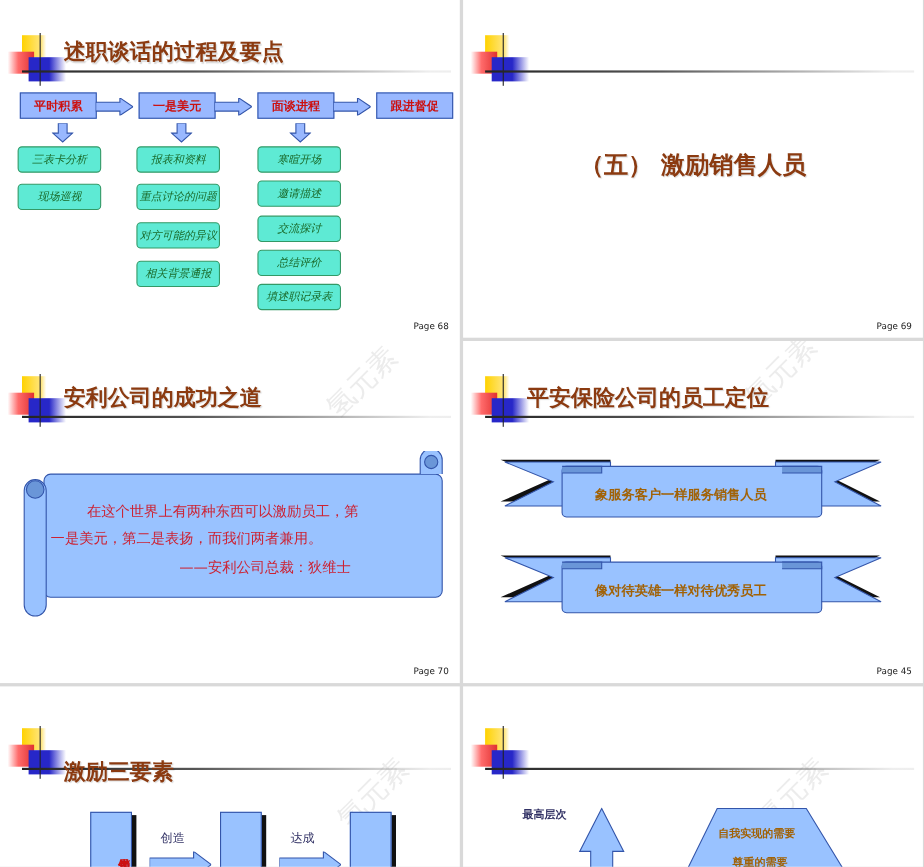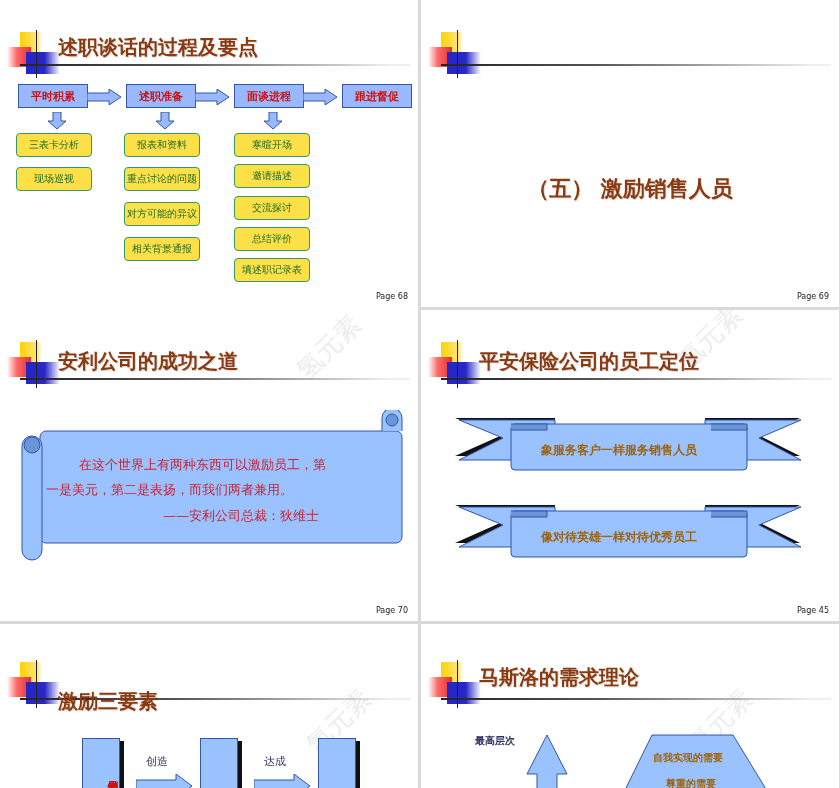--- a/index.html
+++ b/index.html
@@ -23,25 +23,25 @@
            background:linear-gradient(90deg,#222 0%,#555 40%,rgba(200,200,200,0.3) 95%); }
   .title { position:absolute; left:58px; font-size:20px; font-weight:bold; color:#8b3a10;
            text-shadow:1px 1px 1px rgba(0,0,0,0.15); white-space:nowrap; }
   .page { position:absolute; right:10px; font-size:8px; color:#222; }
 
   
   .fbox { position:absolute; width:68px; height:22px; background:#99b8ff; border:1px solid #3355aa;
           color:#cc1111; font-size:11px; font-weight:bold; display:flex; align-items:center; justify-content:center; }
   .farrow { position:absolute; width:34px; height:16px; }
   .darrow { position:absolute; width:20px; height:18px; }
-  .gbox { position:absolute; width:74px; height:22px; background:#fde047; border:1px solid #339966;
-          border-radius:4px; color:#1a6a2a; font-size:10px; display:flex; align-items:center; justify-content:center; white-space:nowrap; }
+  .gbox { position:absolute; width:74px; height:22px; background:#5eead4; border:1px solid #339966;
+          border-radius:4px; color:#1a6a2a; font-size:10px; display:flex; align-items:center; justify-content:center; white-space:nowrap;font-style:italic; }
 
   .center-title { position:absolute; left:0; width:418px; top:135px; text-align:center;
-                  font-size:22px; font-weight:bold; color:#8b3a10; text-shadow:1px 1px 1px rgba(0,0,0,0.15);margin-top:39px; }
+                  font-size:22px; font-weight:bold; color:#8b3a10; text-shadow:1px 1px 1px rgba(0,0,0,0.15); }
 
   .quote { position:absolute; font-size:13px; color:#cc2233; white-space:nowrap; }
   .ribbon-text { position:absolute; font-size:12px; font-weight:bold; color:#a16207; white-space:nowrap; }
   .wm { position:absolute; font-size:26px; color:rgba(200,200,200,0.35); transform:rotate(-45deg); white-space:nowrap; }
 
   .vbox { position:absolute; width:38px; background:#99c2ff; border:1px solid #3355aa;
           box-shadow:4px 3px 0 #111; color:#cc1111; font-size:11px; font-weight:bold;
           writing-mode:vertical-rl; text-align:center; padding-top:8px; box-sizing:border-box; }
   .lbl { position:absolute; font-size:11px; color:#333366; }
 </style>
@@ -55,21 +55,21 @@
       <div class="b"></div>
       <div class="v"></div>
     </div>
   <div class="hline" style="top:64px;"></div>
   <div class="title" style="top:34px;">述职谈话的过程及要点</div>
 
   <div class="fbox" style="left:18px;top:84px;">平时积累</div>
   <svg class="farrow" style="left:87px;top:89px;" viewBox="0 0 34 16">
       <path d="M0 4 H22 V0 L34 8 L22 16 V12 H0 Z" fill="#99b8ff" stroke="#3355aa"></path>
     </svg>
-  <div class="fbox" style="left:126px;top:84px;">述职准备</div>
+  <div class="fbox" style="left:126px;top:84px;">一是美元</div>
   <svg class="farrow" style="left:195px;top:89px;" viewBox="0 0 34 16">
       <path d="M0 4 H22 V0 L34 8 L22 16 V12 H0 Z" fill="#99b8ff" stroke="#3355aa"></path>
     </svg>
   <div class="fbox" style="left:234px;top:84px;">面谈进程</div>
   <svg class="farrow" style="left:303px;top:89px;" viewBox="0 0 34 16">
       <path d="M0 4 H22 V0 L34 8 L22 16 V12 H0 Z" fill="#99b8ff" stroke="#3355aa"></path>
     </svg>
   <div class="fbox" style="left:342px;top:84px;">跟进督促</div>
 
   <svg class="darrow" style="left:47px;top:112px;" viewBox="0 0 20 18">
@@ -198,21 +198,20 @@
 
 <div class="slide s73">
   <div class="wm" style="left:260px;top:80px;">氢元素</div>
   <div class="deco" style="top:36px;">
       <div class="y"></div>
       <div class="r"></div>
       <div class="b"></div>
       <div class="v"></div>
     </div>
   <div class="hline" style="top:74px;"></div>
-  <div class="title" style="top:40px;">马斯洛的需求理论</div>
 
   <div class="lbl" style="left:54px;top:110px;font-weight:bold;font-size:10px;">最高层次</div>
   <svg style="position:absolute;left:104px;top:110px;" width="44" height="60" viewBox="0 0 44 60">
       <path d="M22 1 L42 40 H32 V60 H12 V40 H2 Z" fill="#99c2ff" stroke="#3355aa"></path>
     </svg>
 
   <svg style="position:absolute;left:200px;top:110px;" width="150" height="60" viewBox="0 0 150 60">
       <path d="M31 1 H112 L148 60 H2 Z" fill="#99c2ff" stroke="#3355aa"></path>
     </svg>
   <div class="ribbon-text" style="left:232px;top:127px;font-size:10px;">自我实现的需要</div>

